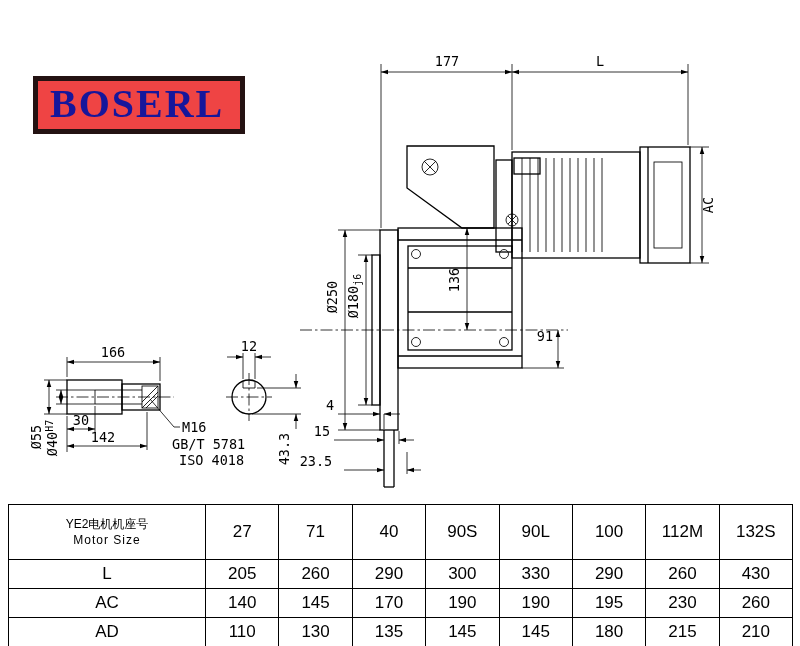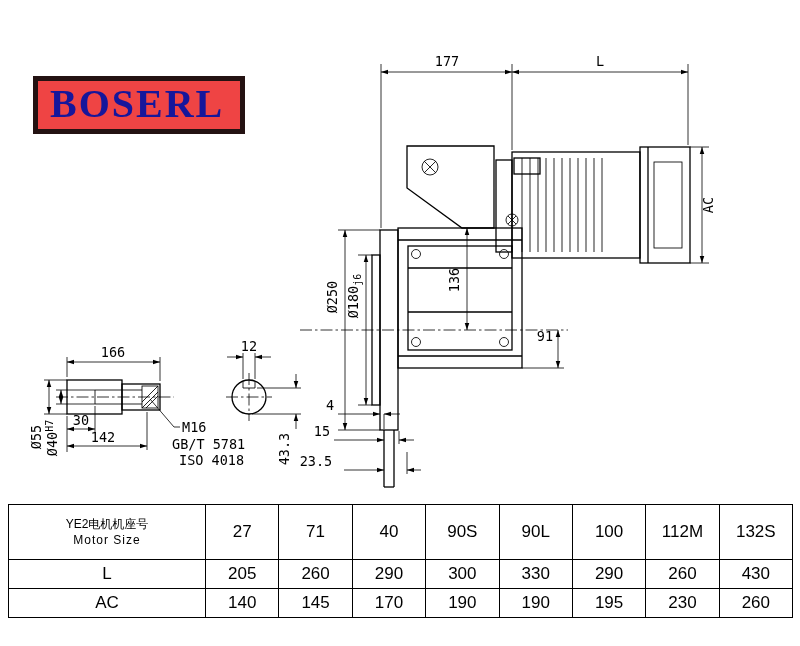--- a/index.html
+++ b/index.html
@@ -254,16 +254,27 @@
         <td>AC</td>
         <td>140</td>
         <td>145</td>
         <td>170</td>
         <td>190</td>
         <td>190</td>
         <td>195</td>
         <td>230</td>
         <td>260</td>
       </tr>
+      <tr class="data-row">
+        <td>AD</td>
+        <td>110</td>
+        <td>130</td>
+        <td>135</td>
+        <td>145</td>
+        <td>145</td>
+        <td>180</td>
+        <td>215</td>
+        <td>210</td>
+      </tr>
     </tbody>
   </table>
 
 </div>
 
 </body></html>

